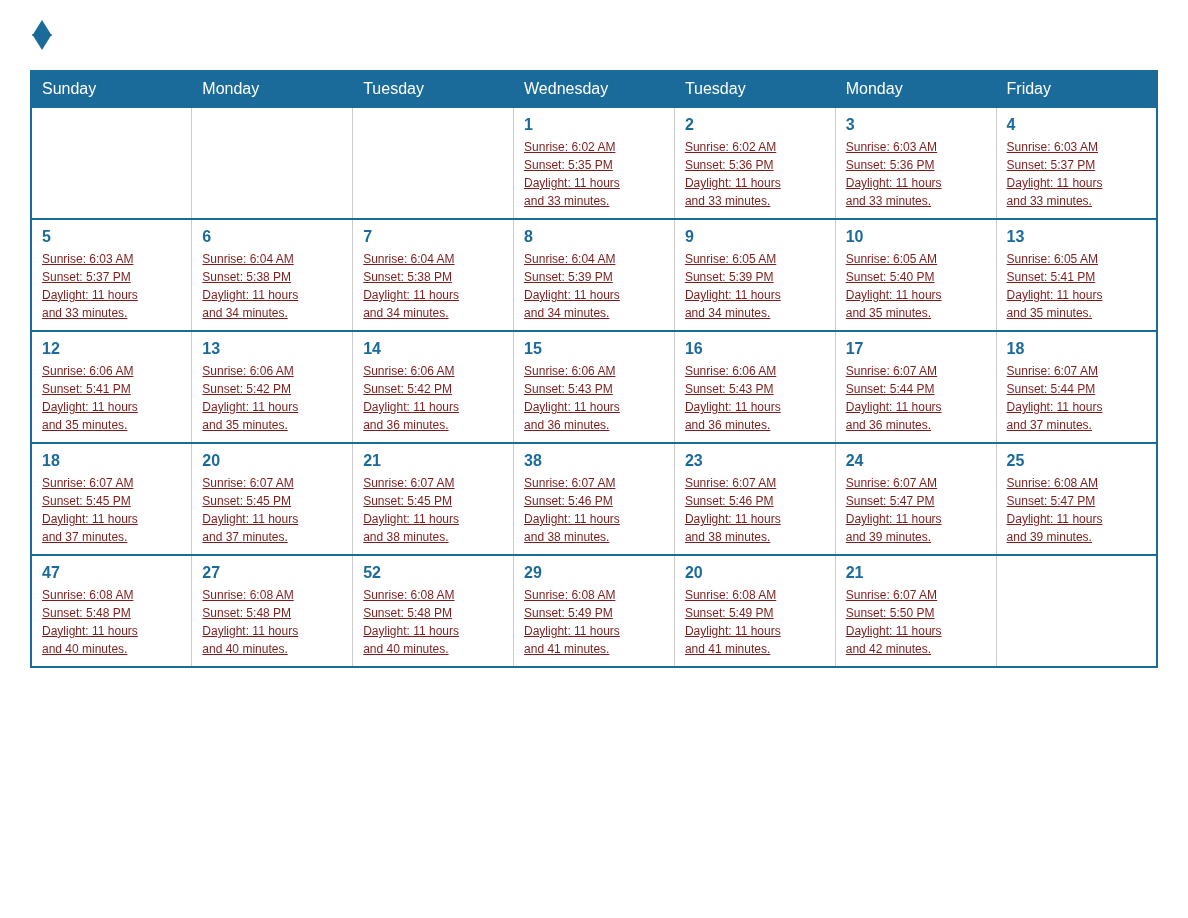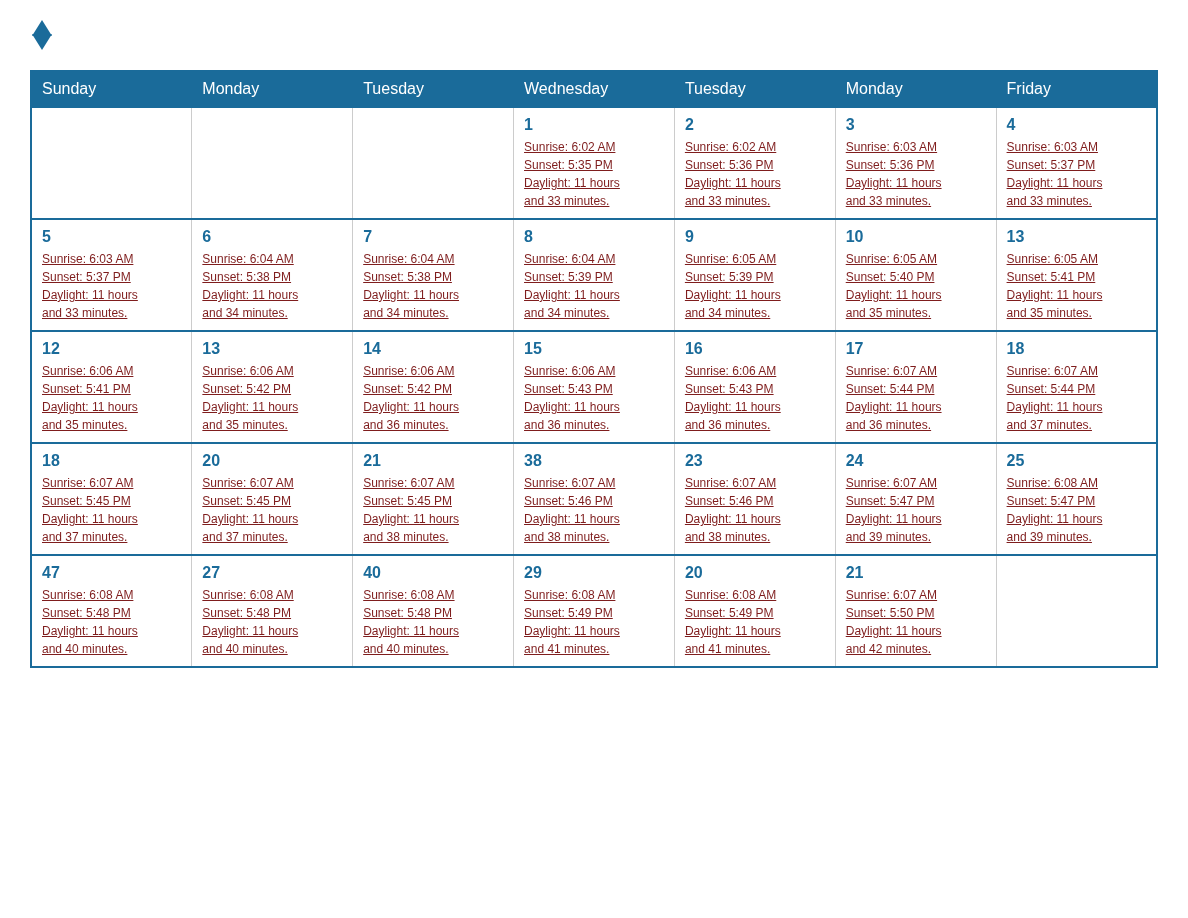--- a/index.html
+++ b/index.html
@@ -325,21 +325,21 @@
 and 40 minutes.</div>
         </td>
         <td>
           <div class="day-number">27</div>
           <div class="day-detail" style="white-space: pre-line;">Sunrise: 6:08 AM
 Sunset: 5:48 PM
 Daylight: 11 hours
 and 40 minutes.</div>
         </td>
         <td>
-          <div class="day-number">40</div>
+          <div class="day-number">52</div>
           <div class="day-detail" style="white-space: pre-line;">Sunrise: 6:08 AM
 Sunset: 5:48 PM
 Daylight: 11 hours
 and 40 minutes.</div>
         </td>
         <td>
           <div class="day-number">29</div>
           <div class="day-detail" style="white-space: pre-line;">Sunrise: 6:08 AM
 Sunset: 5:49 PM
 Daylight: 11 hours

